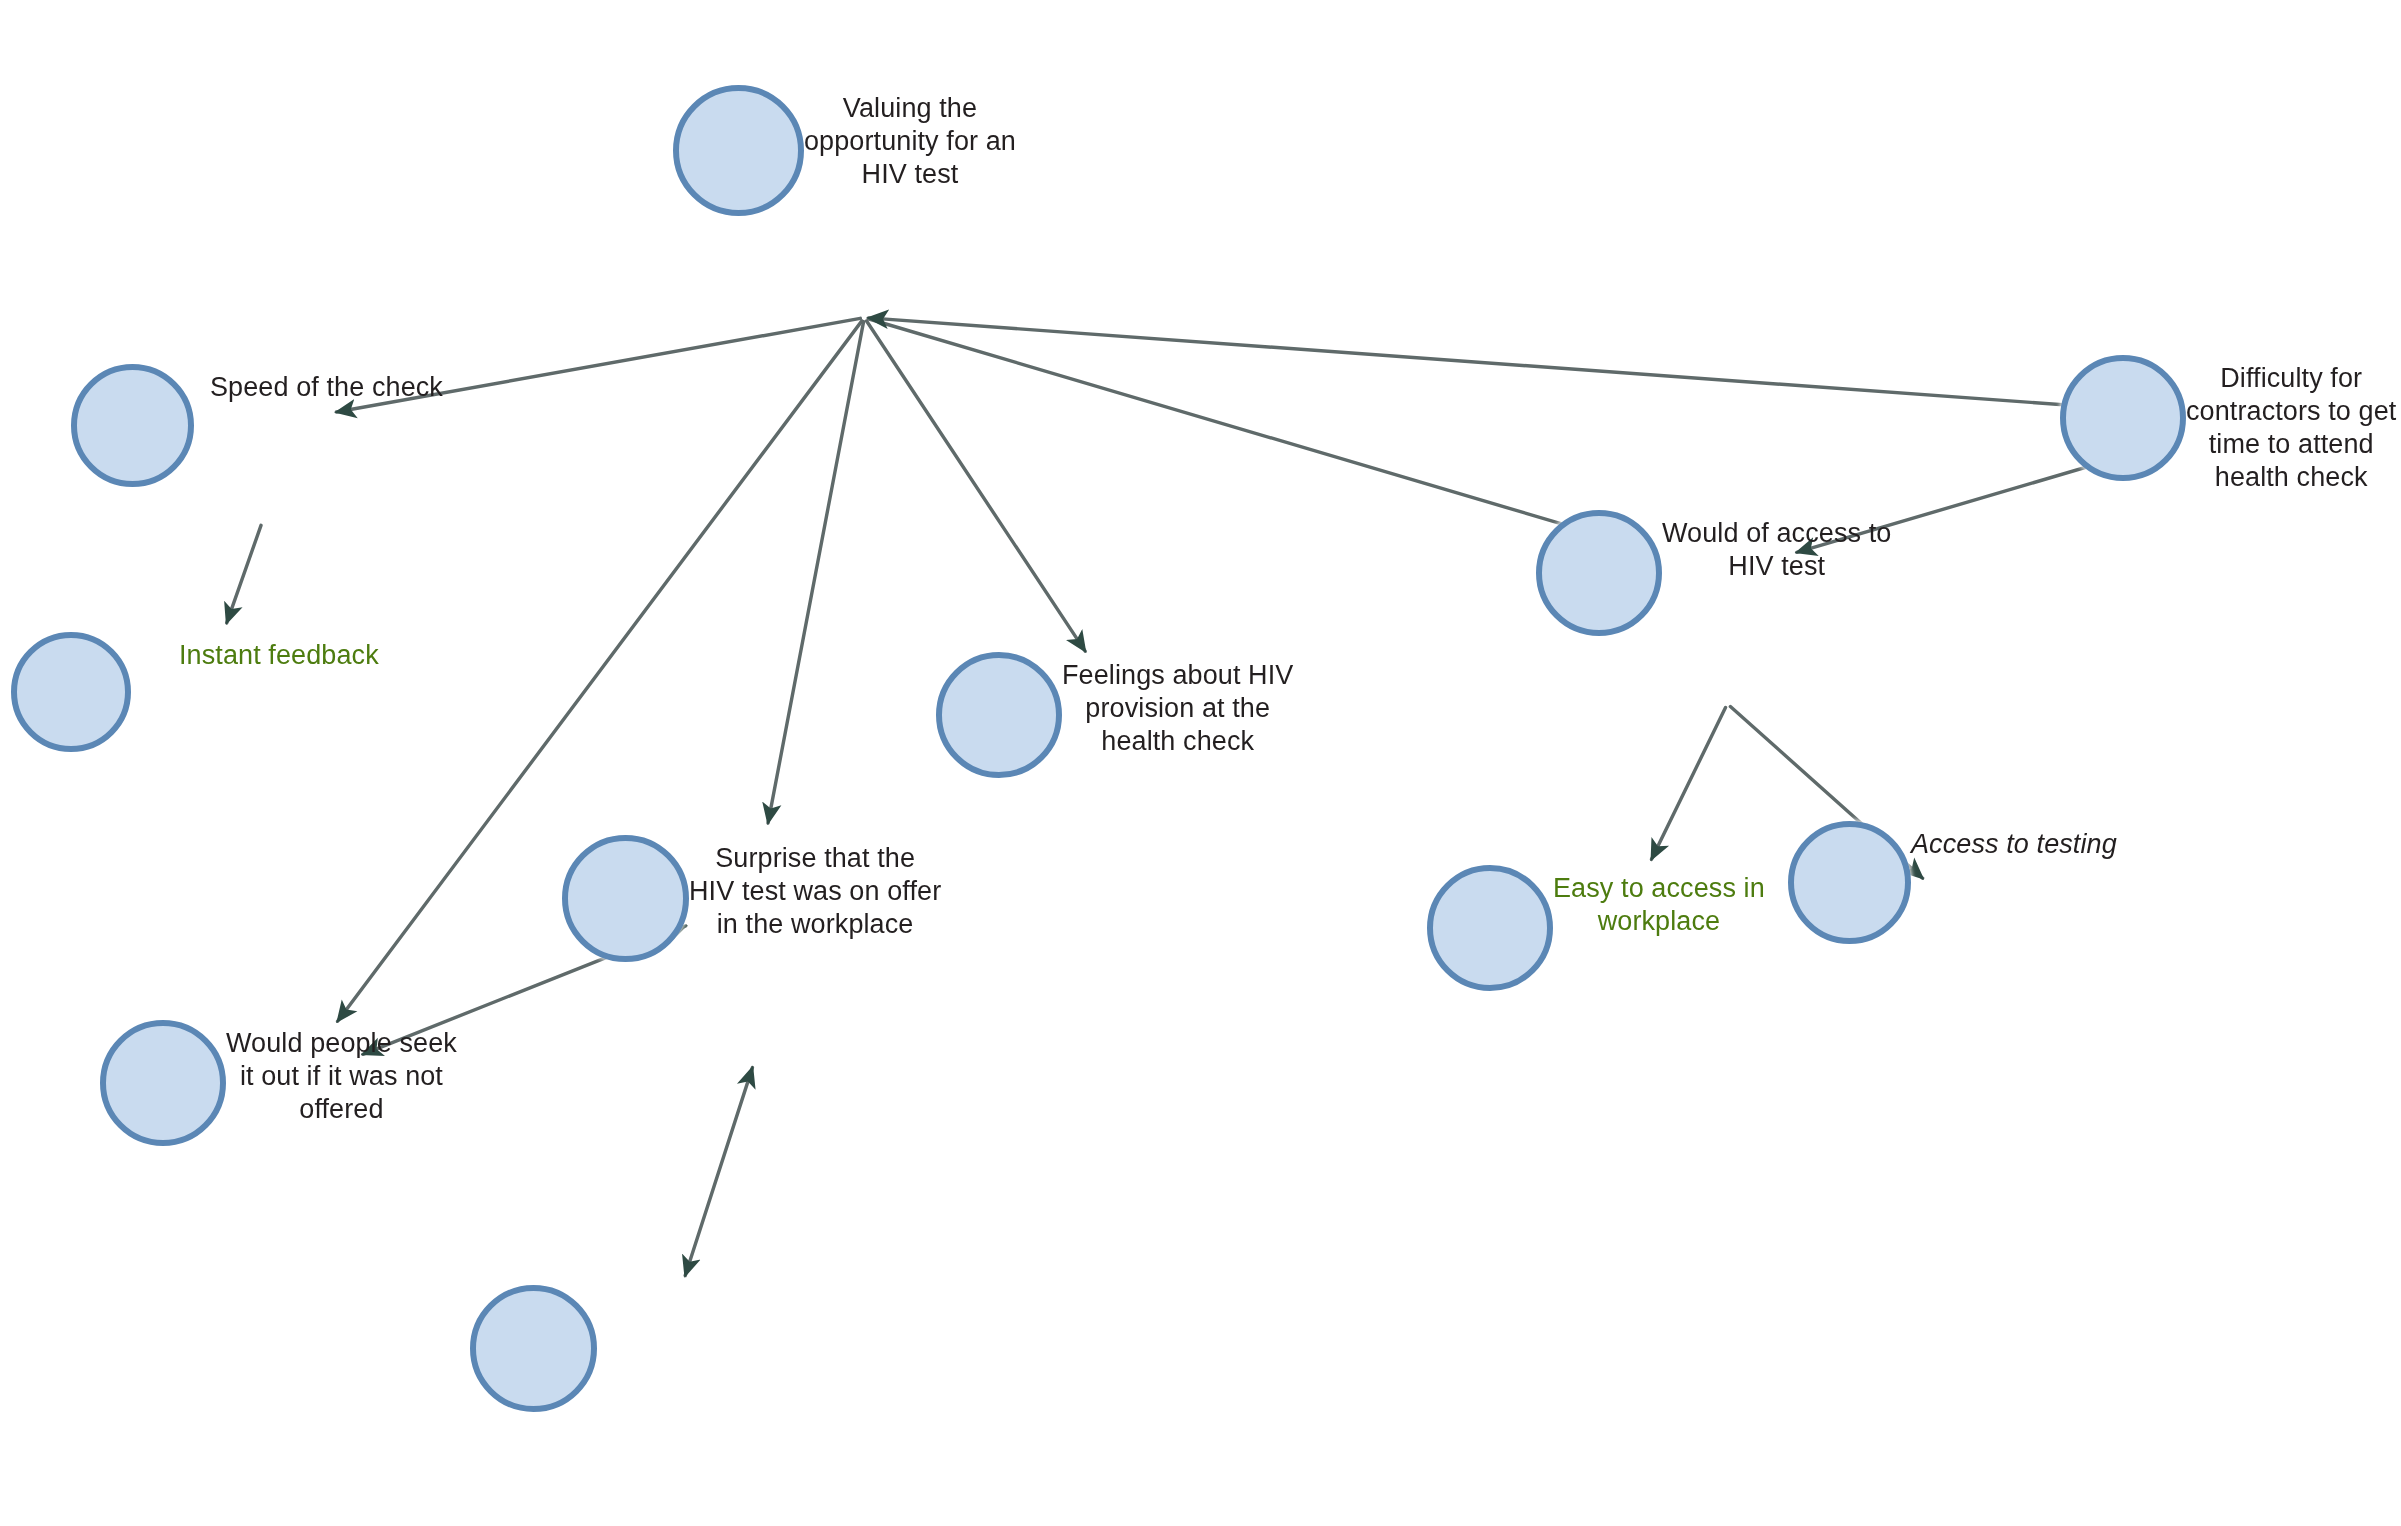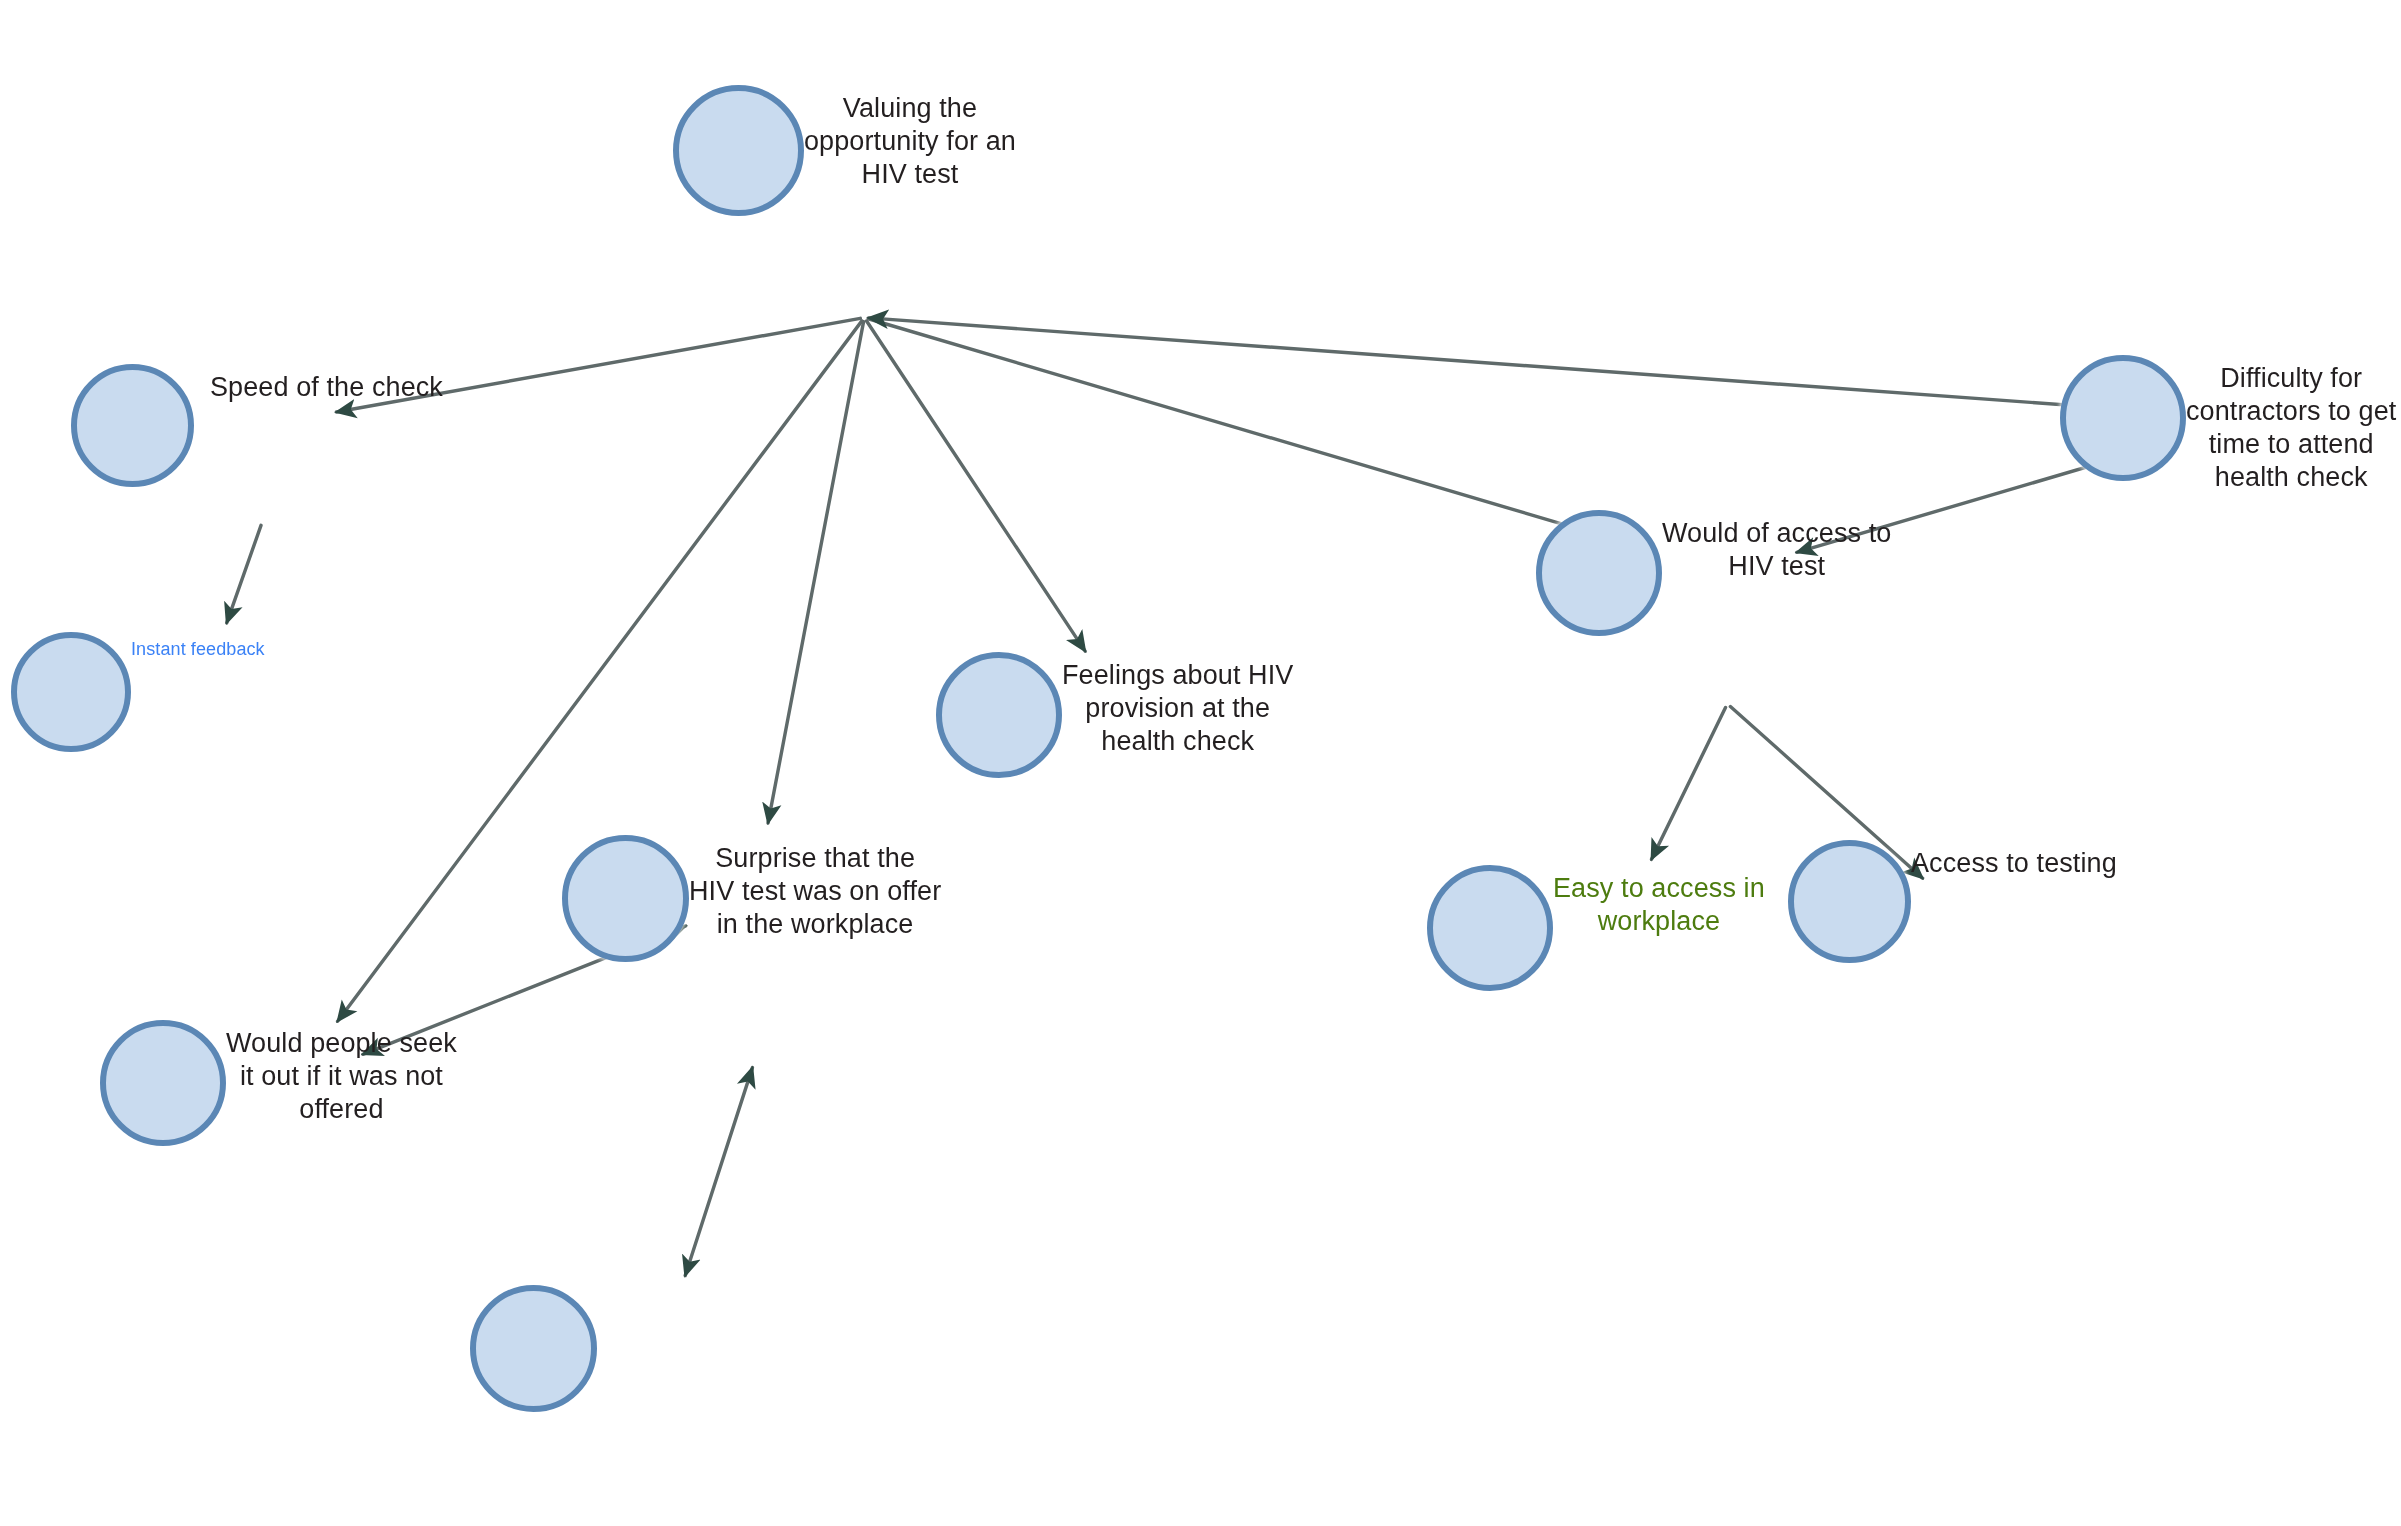--- a/index.html
+++ b/index.html
@@ -79,21 +79,21 @@
         <div class="node-label" style="color: rgb(35, 31, 32); font-size: 27px;">Valuing the
 opportunity for an
 HIV test</div>
       </div>
       <div class="node" style="left: 71px; top: 364px; width: 383px;">
         <div class="node-circle" style="width: 123px; height: 123px; background: rgb(201, 219, 239); border: 6.2px solid rgb(91, 135, 181);"></div>
         <div class="node-label" style="color: rgb(35, 31, 32); font-size: 27px; margin-left: 16px;">Speed of the check</div>
       </div>
       <div class="node" style="left: 11px; top: 632px; width: 383px;">
         <div class="node-circle" style="width: 120px; height: 120px; background: rgb(201, 219, 239); border: 6.2px solid rgb(91, 135, 181);"></div>
-        <div class="node-label" style="color: #3b82f6; font-size: 18px;">Instant feedback</div>
+        <div class="node-label" style="color: #4d7c0f; font-size: 27px; margin-left: 48px;">Instant feedback</div>
       </div>
       <div class="node" style="left: 100px; top: 1020px; width: 383px;">
         <div class="node-circle" style="width: 126px; height: 126px; background: rgb(201, 219, 239); border: 6.2px solid rgb(91, 135, 181);"></div>
         <div class="node-label" style="color: rgb(35, 31, 32); font-size: 27px;">Would people seek
 it out if it was not
 offered</div>
       </div>
       <div class="node" style="left: 562px; top: 835px; width: 383px;">
         <div class="node-circle" style="width: 127px; height: 127px; background: rgb(201, 219, 239); border: 6.2px solid rgb(91, 135, 181);"></div>
         <div class="node-label" style="color: rgb(35, 31, 32); font-size: 27px;">Surprise that the
@@ -119,19 +119,19 @@
         <div class="node-label" style="color: rgb(35, 31, 32); font-size: 27px;">Difficulty for
 contractors to get
 time to attend
 health check</div>
       </div>
       <div class="node" style="left: 1427px; top: 865px; width: 383px;">
         <div class="node-circle" style="width: 126px; height: 126px; background: rgb(201, 219, 239); border: 6.2px solid rgb(91, 135, 181);"></div>
         <div class="node-label" style="color: #4d7c0f; font-size: 27px;">Easy to access in
 workplace</div>
       </div>
-      <div class="node" style="left: 1788px; top: 840px; width: 383px;">
+      <div class="node" style="left: 1788px; top: 821px; width: 383px; font-style: italic;">
         <div class="node-circle" style="width: 123px; height: 123px; background: rgb(201, 219, 239); border: 6.2px solid rgb(91, 135, 181);"></div>
         <div class="node-label" style="color: rgb(35, 31, 32); font-size: 27px;">Access to testing</div>
       </div>
     </div>
 </div>
 
 
 </body></html>

